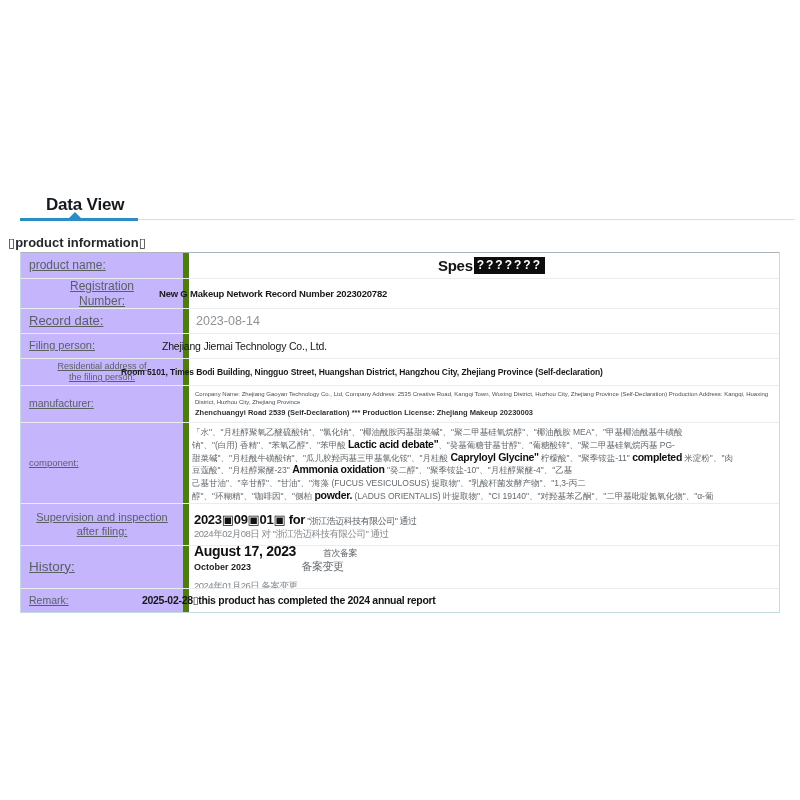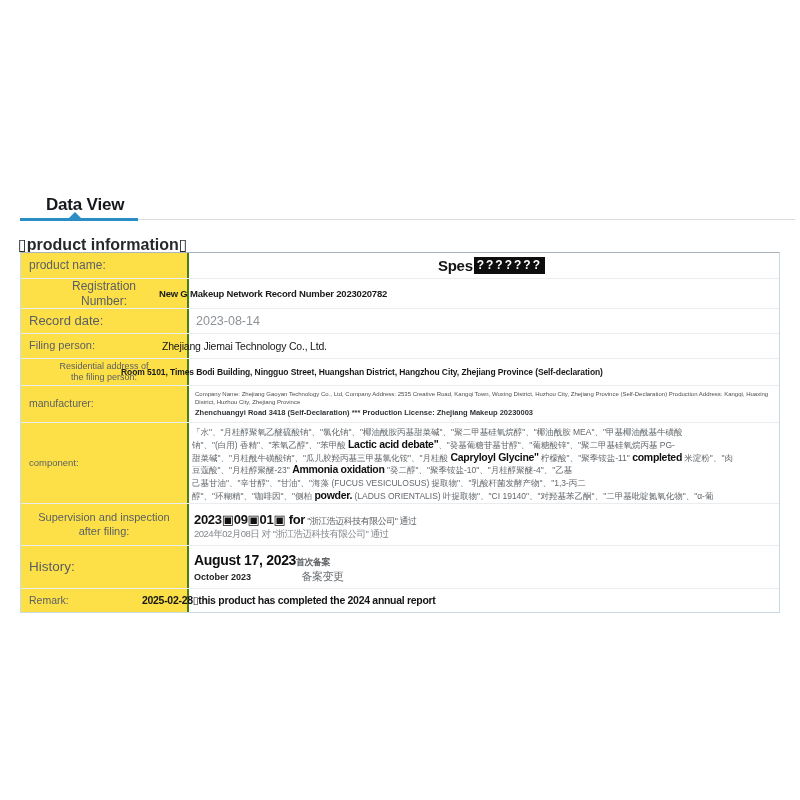--- a/index.html
+++ b/index.html
@@ -10,30 +10,30 @@
   
   #tab-title { left:46px; top:195px; font-size:17px; font-weight:bold; color:#15191d;
                letter-spacing:-0.2px; }
   #tab-underline-blue { left:20px; top:218px; width:118px; height:2.5px; background:#2a8dc5; }
   #tab-triangle { left:69px; top:212px; width:0; height:0;
                   border-left:6px solid transparent; border-right:6px solid transparent;
                   border-bottom:6px solid #2a8dc5; }
   #tab-underline-gray { left:138px; top:219px; width:657px; height:1px; background:#d9dddf; }
 
   
-  #section-title { left:18px; top:235px; font-size:16px; font-weight:bold; color:#26292c; }
+  #section-title { left:8px; top:235px; font-size:13px; font-weight:bold; color:#26292c; }
 
   
   #data-table { left:20px; top:252px; width:760px; background:#fff;
                 border:1px solid #c7dbe3; border-top:1px solid #aab4ba; }
   .row { display:flex; width:100%; border-bottom:1px solid #e9edf0; overflow:hidden; }
   .row:last-child { border-bottom:none; }
-  .lbl { width:168px; flex:0 0 168px; background:#fde047; color:#5a5f64;
+  .lbl { width:168px; flex:0 0 168px; background:#c4b5fd; color:#5a5f64;
          display:flex; flex-direction:column; justify-content:center;
-         white-space:pre-line; border-right:2px solid #4d7c0f; line-height:1.25; }
+         white-space:pre-line; border-right:6px solid #4d7c0f; line-height:1.25;text-decoration:underline; }
   .lbl.left { padding-left:8px; text-align:left; }
   .lbl.ctr  { text-align:center; }
   .val { flex:1; display:flex; flex-direction:column; justify-content:center;
          position:relative; line-height:1.2; }
 
   .r1 { height:26px; } .r2 { height:30px; } .r3 { height:25px; } .r4 { height:25px; }
   .r5 { height:27px; } .r6 { height:37px; } .r7 { height:81px; } .r8 { height:42px; }
   .r9 { height:43px; } .r10 { height:23px; }
 
   .r1 .lbl { font-size:12px; } .r2 .lbl { font-size:12px; } .r3 .lbl { font-size:13px; }
@@ -62,21 +62,21 @@
   .comp-cn { font-size:8.5px; color:#63686c; }
   .comp-en { font-size:10.5px; font-weight:bold; color:#0f0f0f; letter-spacing:-0.3px; }
 
   .r8 .val { padding-left:5px; }
   #supervision-line1-bold { font-size:13px; font-weight:bold; color:#111; letter-spacing:-0.3px; }
   #supervision-line1-garble { font-size:9px; font-weight:normal; color:#5d6266; letter-spacing:-0.5px; }
   #supervision-line2 { font-size:9.5px; color:#85898d; letter-spacing:-0.5px; margin-top:0px; }
 
   .r9 .val { padding-left:5px; }
   #history-line1-bold { font-size:14px; font-weight:bold; color:#101010; letter-spacing:-0.3px; }
-  #history-line1-garble { font-size:9px; font-weight:bold; color:#5d6266; letter-spacing:-0.5px; }
+  #history-line1-garble { font-size:9px; font-weight:normal; color:#5d6266; letter-spacing:-0.5px;padding-left:27px; }
   .hist-l2 { margin-top:-5px; }
   #history-line2-bold { font-size:9px; font-weight:bold; color:#222; }
   #history-line2-garble { font-size:11px; color:#6a6e72; letter-spacing:-0.5px;margin-left:48px; }
   .hist-l3 { margin-top:-1px; }
   #history-line3 { font-size:9.5px; color:#85898d; letter-spacing:-0.5px; }
 
   .r10 .val { margin-left:-47px; font-size:10.5px; font-weight:bold; color:#161616;
               letter-spacing:-0.3px; }
 </style>
 </head>
@@ -118,21 +118,21 @@
   <div class="row r5">
     <div class="lbl ctr">Residential address of
 the filing person:</div>
     <div class="val">Room 5101, Times Bodi Building, Ningguo Street, Huangshan District, Hangzhou City, Zhejiang Province (Self-declaration)</div>
   </div>
 
   <div class="row r6">
     <div class="lbl left">manufacturer:</div>
     <div class="val">
       <div id="manufacturer-line1">Company Name: Zhejiang Gaoyan Technology Co., Ltd, Company Address: 2535 Creative Road, Kangqi Town, Wuxing District, Huzhou City, Zhejiang Province (Self-Declaration) Production Address: Kangqi, Huaxing District, Huzhou City, Zhejiang Province</div>
-      <div id="manufacturer-line2">Zhenchuangyi Road 3418 (Self-Declaration) *** Production License: Zhejiang Makeup 20230003</div>
+      <div id="manufacturer-line2">Zhenchuangyi Road 2539 (Self-Declaration) *** Production License: Zhejiang Makeup 20230003</div>
     </div>
   </div>
 
   <div class="row r7">
     <div class="lbl left">component:</div>
     <div class="val">
         <div class="comp-line"><span class="comp-cn">「水"、"月桂醇聚氧乙醚硫酸钠"、"氯化钠"、"椰油酰胺丙基甜菜碱"、"聚二甲基硅氧烷醇"、"椰油酰胺 MEA"、"甲基椰油酰基牛磺酸</span></div>
         <div class="comp-line"><span class="comp-cn">钠"、"(白用) 香精"、"苯氧乙醇"、"苯甲酸 </span><span class="comp-en">Lactic acid debate"</span><span class="comp-cn">、"癸基葡糖苷基甘醇"、"葡糖酸锌"、"聚二甲基硅氧烷丙基 PG-</span></div>
         <div class="comp-line"><span class="comp-cn">甜菜碱"、"月桂酰牛磺酸钠"、"瓜儿胶羟丙基三甲基氯化铵"、"月桂酸 </span><span class="comp-en">Capryloyl Glycine"</span><span class="comp-cn"> 柠檬酸"、"聚季铵盐-11" </span><span class="comp-en">completed</span><span class="comp-cn"> 米淀粉"、"肉</span></div>
         <div class="comp-line"><span class="comp-cn">豆蔻酸"、"月桂醇聚醚-23" </span><span class="comp-en">Ammonia oxidation</span><span class="comp-cn"> "癸二醇"、"聚季铵盐-10"、"月桂醇聚醚-4"、"乙基</span></div>
@@ -155,20 +155,23 @@
 
   <div class="row r9">
     <div class="lbl left">History:</div>
     <div class="val">
       <div>
         <span id="history-line1-bold">August 17, 2023</span><span id="history-line1-garble">首次备案</span>
       </div>
       <div class="hist-l2">
         <span id="history-line2-bold">October 2023</span><span id="history-line2-garble"> 备案变更</span>
       </div>
+      <div class="hist-l3">
+        <span id="history-line3">2024年01月26日 备案变更</span>
+      </div>
     </div>
   </div>
 
   <div class="row r10">
     <div class="lbl left">Remark:</div>
     <div class="val">2025-02-28▯this product has completed the 2024 annual report</div>
   </div>
 
 </div>
 

